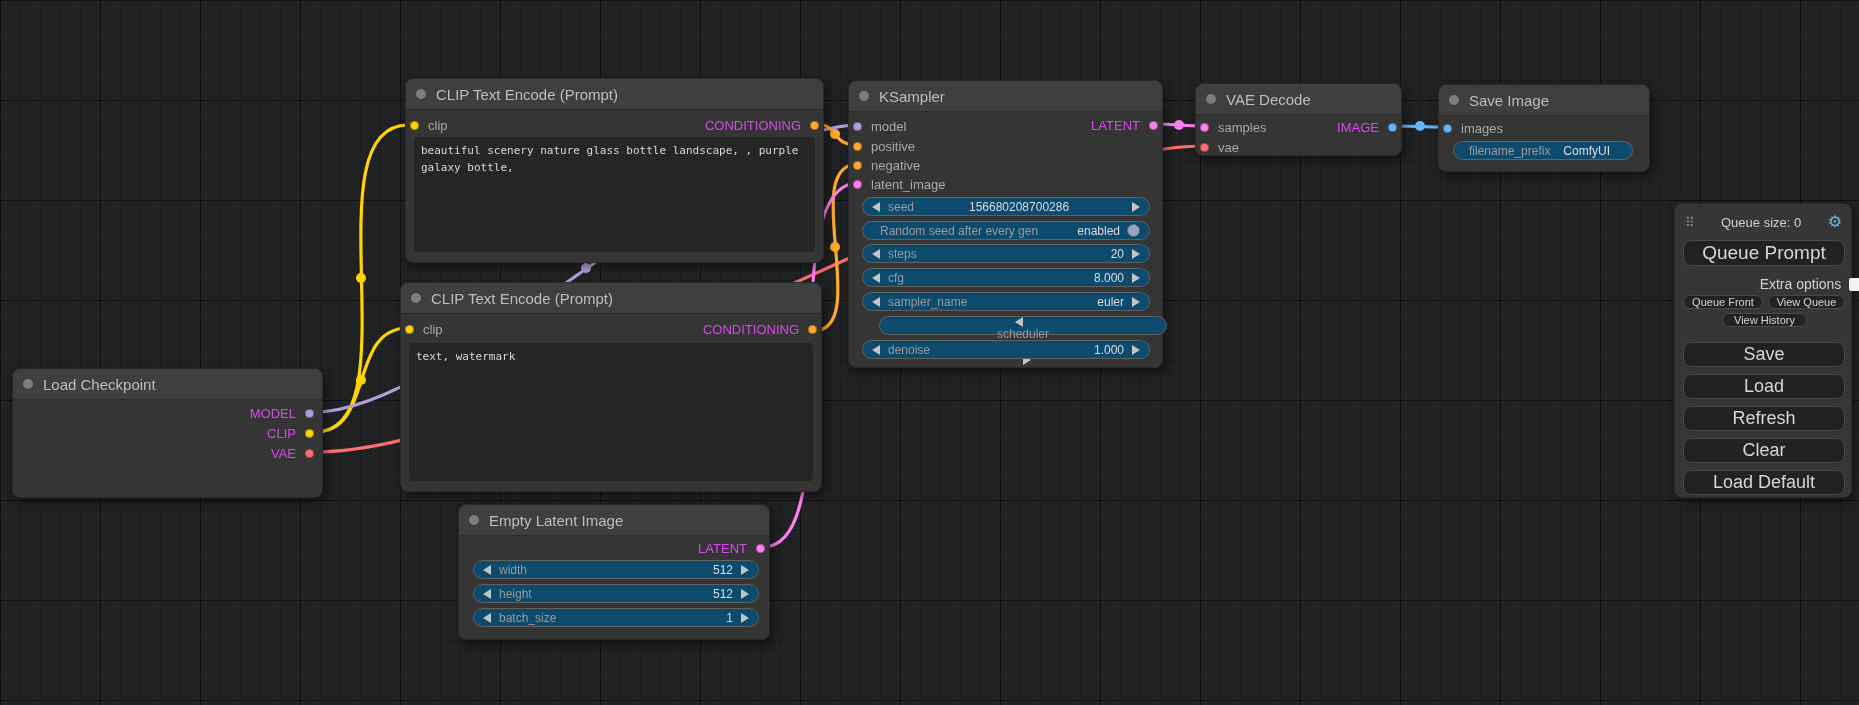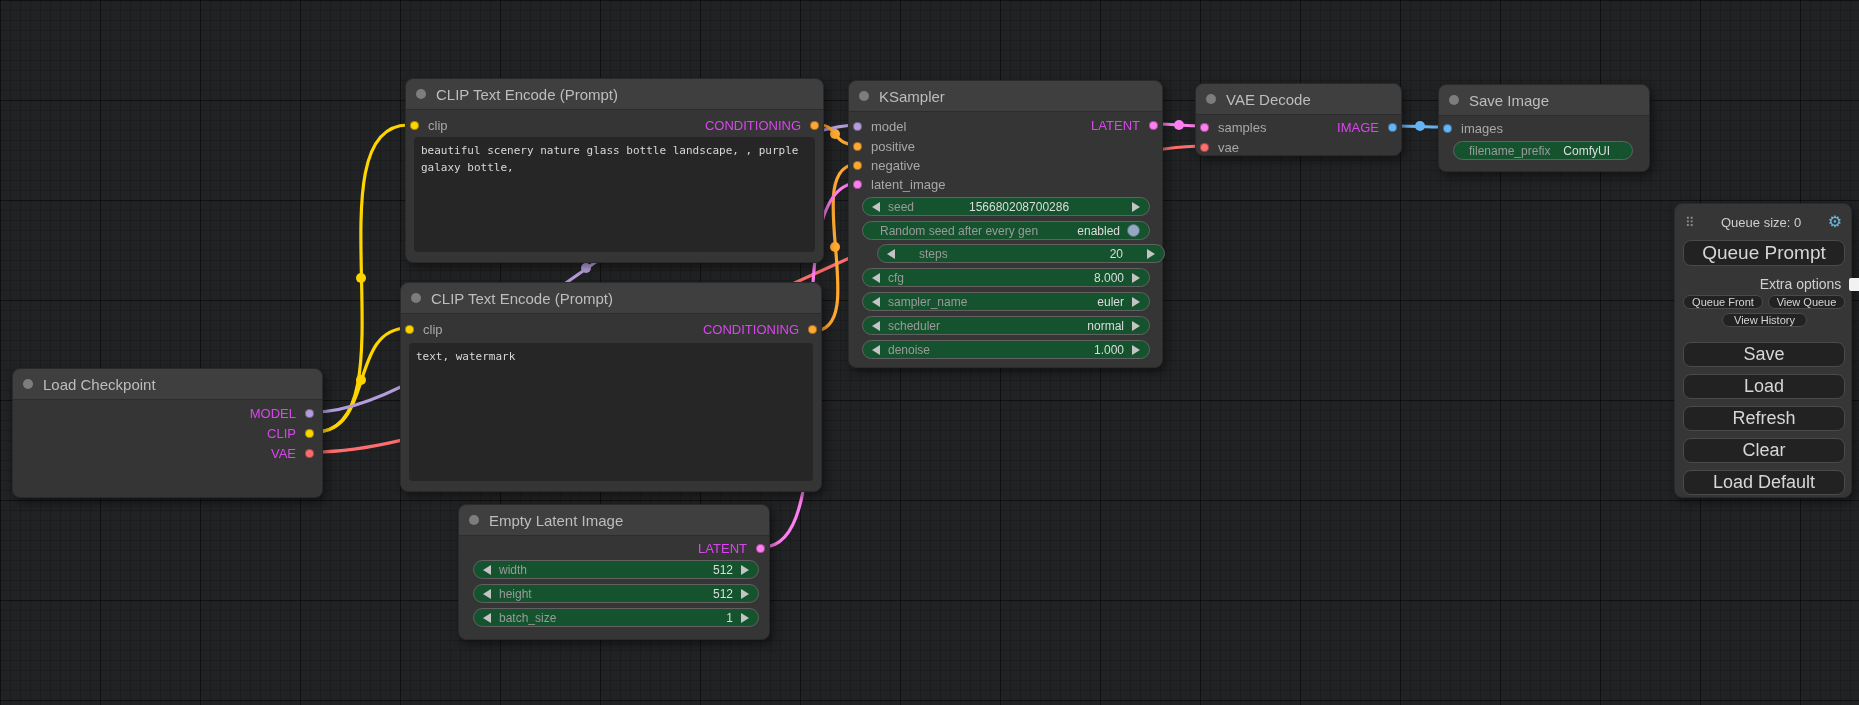--- a/index.html
+++ b/index.html
@@ -31,21 +31,21 @@
   .node-title{font-size:15px;color:#bdbdbd;white-space:nowrap;}
   .slot-row{position:absolute;height:20px;display:flex;align-items:center;font-size:13px;color:#a8a8a8;}
   .slot-row.out{justify-content:flex-end;color:#d946ef;}
   .slot-dot{width:9px;height:9px;border-radius:50%;flex:none;box-shadow:0 0 0 1px rgba(0,0,0,0.35) inset;}
   .in .slot-dot{margin-right:9px;}
   .out .slot-dot{margin-left:9px;}
   .c-model{background:#B39DDB;} .c-clip{background:#FFD500;} .c-vae{background:#FF6E6E;}
   .c-cond{background:#FFA931;} .c-latent{background:#FF7EF0;} .c-image{background:#64B5F6;}
   .widget{
     position:absolute;height:19px;box-sizing:border-box;
-    background:#14532d;border:1px solid #616161;border-radius:10px;
+    background:#0c4a6e;border:1px solid #616161;border-radius:10px;
     display:flex;align-items:center;padding:0 9px;font-size:12px;
   }
   .w-label{color:#9a9a9a;white-space:nowrap;}
   .w-value{color:#dcdcdc;white-space:nowrap;}
   .w-spacer{flex:1;}
   .arr-l{width:0;height:0;border-top:5px solid transparent;border-bottom:5px solid transparent;border-right:8px solid #c4c4c4;margin-right:8px;flex:none;}
   .arr-r{width:0;height:0;border-top:5px solid transparent;border-bottom:5px solid transparent;border-left:8px solid #c4c4c4;margin-left:8px;flex:none;}
   .toggle-dot{width:11px;height:11px;border-radius:50%;background:#93A9C2;border:1px solid #5a6a7d;margin-left:7px;flex:none;}
   .prompt-area{
     position:absolute;background:#262626;border:none;border-radius:4px;
@@ -214,42 +214,42 @@
     <span class="w-value">156680208700286</span>
     <span class="w-spacer"></span>
     <span class="arr-r"></span>
   </div>
   <div class="widget" style="left:13px;top:140px;width:288px;">
     <span class="w-label" style="margin-left:8px;">Random seed after every gen</span>
     <span class="w-spacer"></span>
     <span class="w-value">enabled</span>
     <span class="toggle-dot"></span>
   </div>
-  <div class="widget" style="left:28px;top:163px;width:288px;gap:16px;">
+  <div class="widget" style="left:13px;top:163px;width:288px;">
     <span class="arr-l"></span>
     <span class="w-label">steps</span>
     <span class="w-spacer"></span>
     <span class="w-value">20</span>
     <span class="arr-r"></span>
   </div>
   <div class="widget" style="left:13px;top:187px;width:288px;">
     <span class="arr-l"></span>
     <span class="w-label">cfg</span>
     <span class="w-spacer"></span>
     <span class="w-value">8.000</span>
     <span class="arr-r"></span>
   </div>
   <div class="widget" style="left:13px;top:211px;width:288px;">
     <span class="arr-l"></span>
     <span class="w-label">sampler_name</span>
     <span class="w-spacer"></span>
     <span class="w-value">euler</span>
     <span class="arr-r"></span>
   </div>
-  <div class="widget" style="left:13px;top:235px;width:288px;">
+  <div class="widget" style="left:30px;top:235px;width:288px;flex-direction:column;">
     <span class="arr-l"></span>
     <span class="w-label">scheduler</span>
     <span class="w-spacer"></span>
     <span class="w-value">normal</span>
     <span class="arr-r"></span>
   </div>
   <div class="widget" style="left:13px;top:259px;width:288px;">
     <span class="arr-l"></span>
     <span class="w-label">denoise</span>
     <span class="w-spacer"></span>

